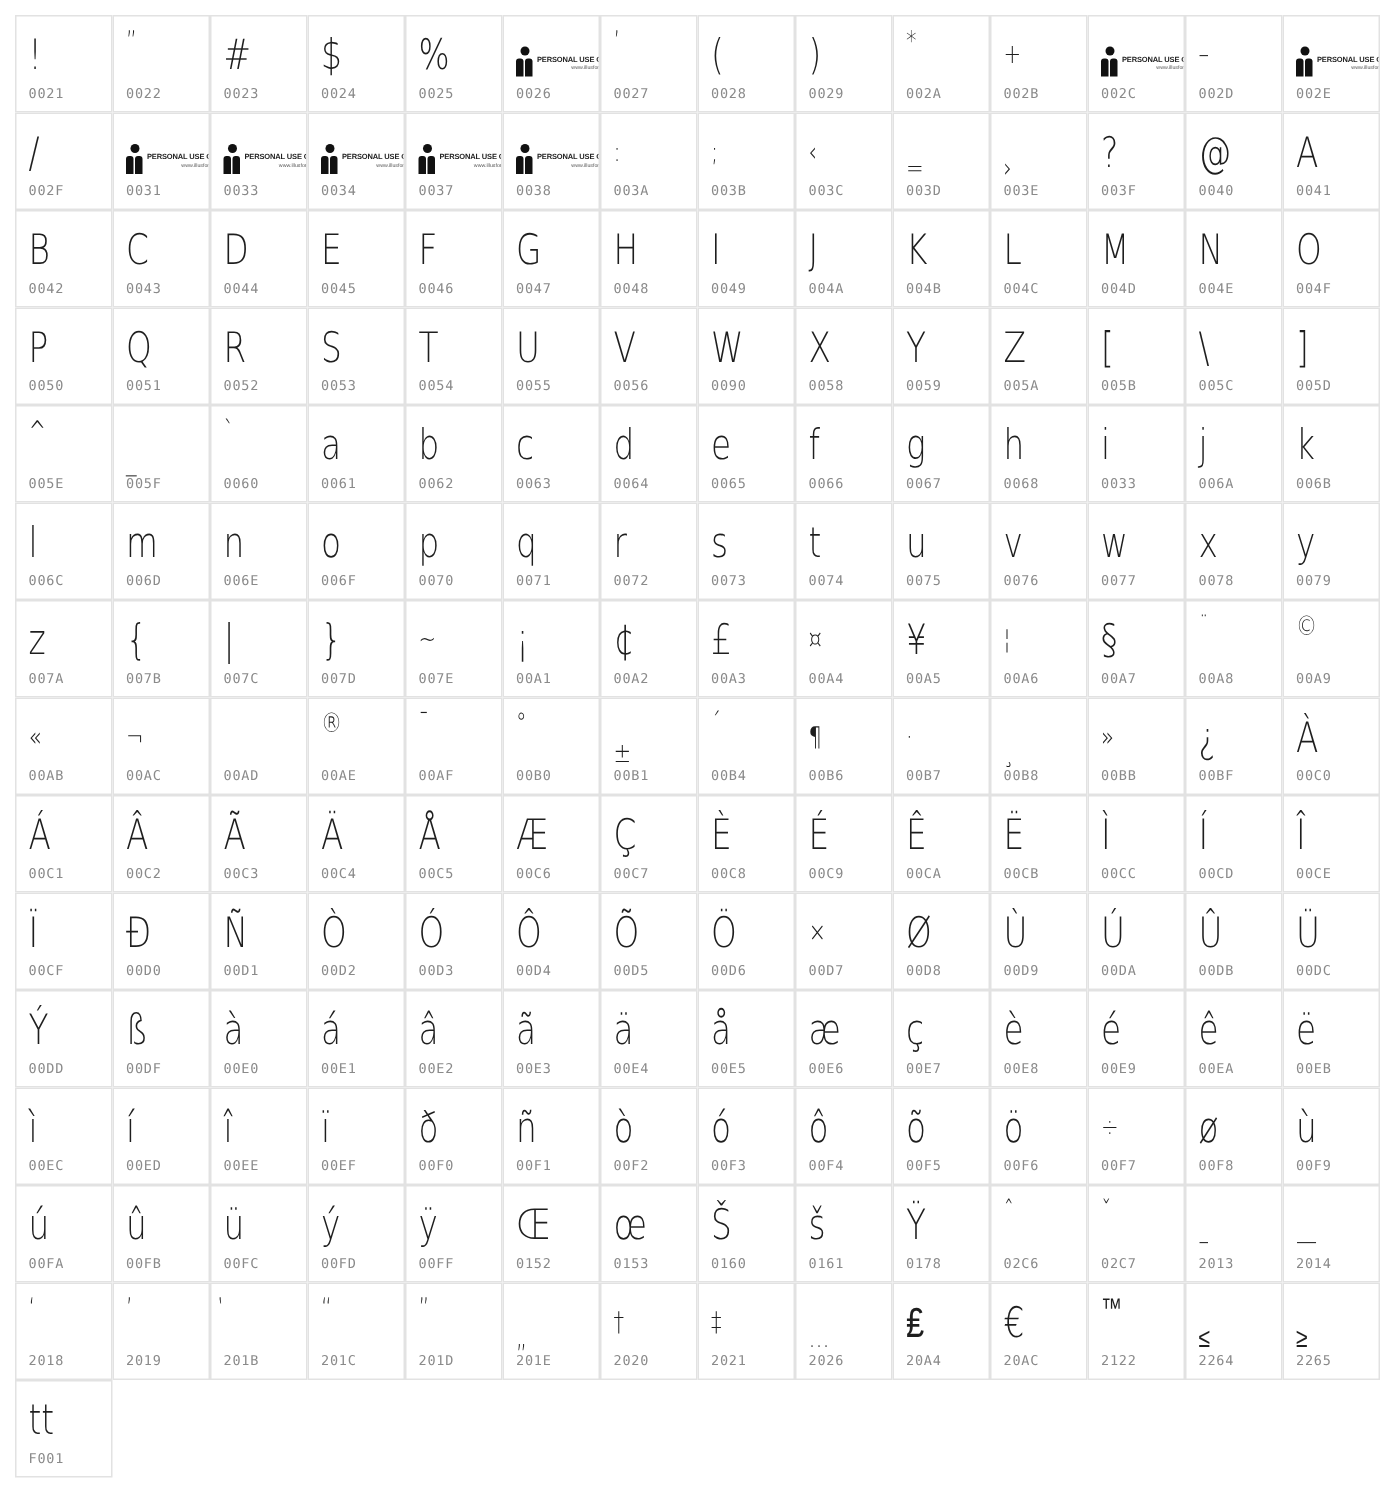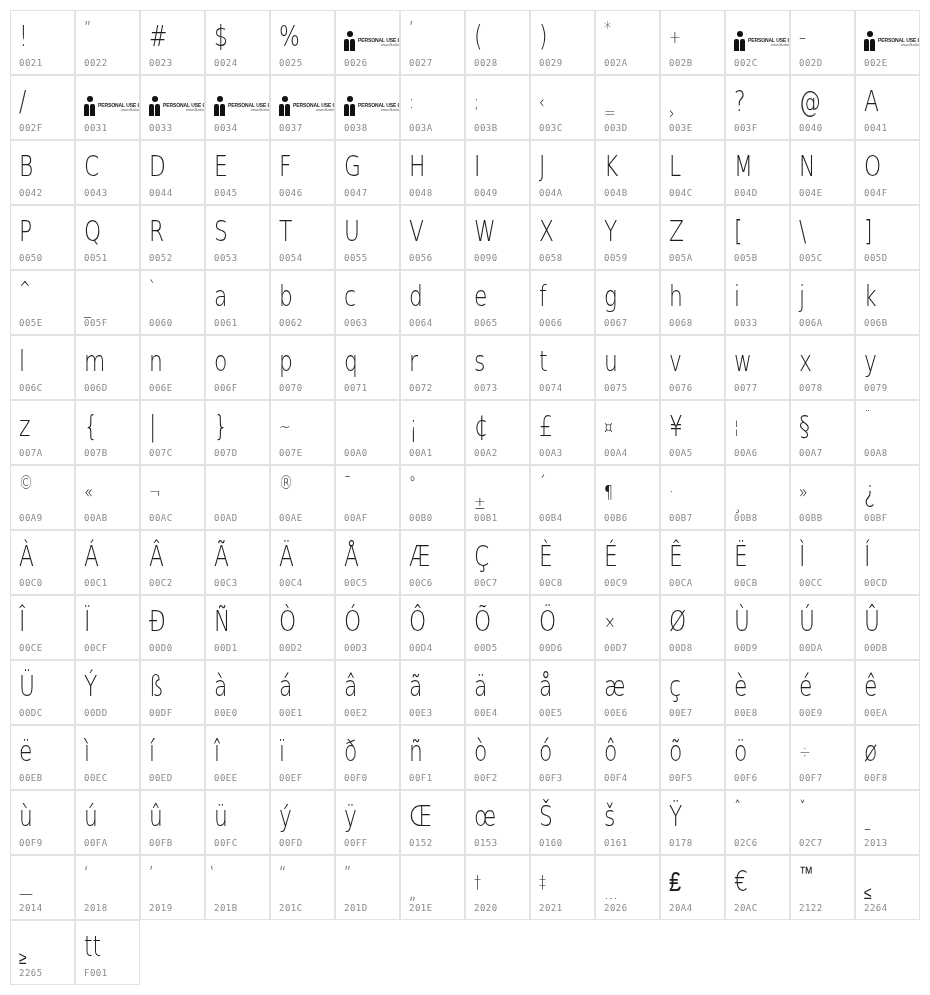--- a/index.html
+++ b/index.html
@@ -559,24 +559,20 @@
   </div>
     <div class="cell">
     <span class="glyph">}</span>
     <span class="code">007D</span>
   </div>
     <div class="cell">
     <span class="glyph small">~</span>
     <span class="code">007E</span>
   </div>
     <div class="cell">
-    <span class="glyph"></span>
-    <span class="code">00A0</span>
-  </div>
-    <div class="cell">
     <span class="glyph">¡</span>
     <span class="code">00A1</span>
   </div>
     <div class="cell">
     <span class="glyph">¢</span>
     <span class="code">00A2</span>
   </div>
     <div class="cell">
     <span class="glyph">£</span>
     <span class="code">00A3</span>

